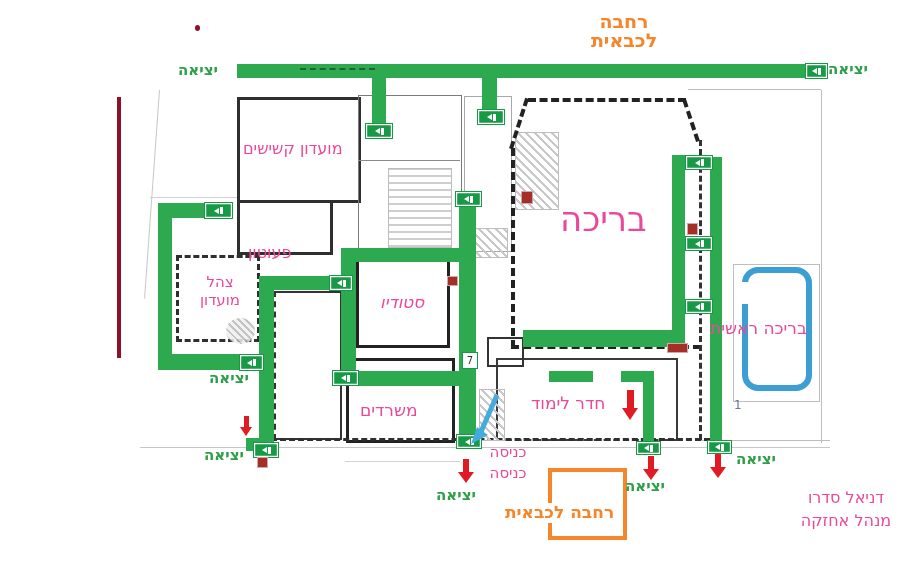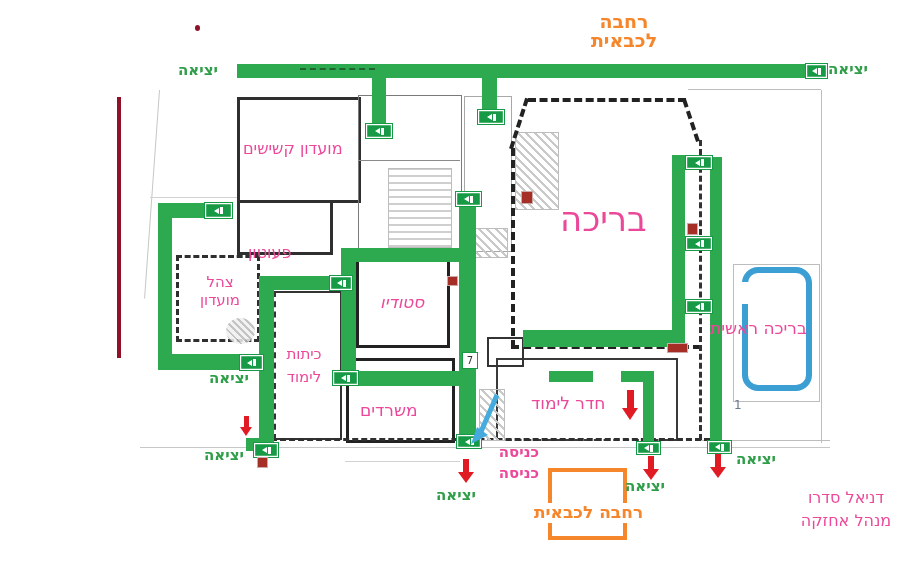--- a/index.html
+++ b/index.html
@@ -160,39 +160,35 @@
 
   <div class="lbl he" style="left:243px;top:140px;font-size:16px;">מועדון קשישים</div>
   <div class="lbl he" style="left:248px;top:209px;font-size:16px;margin-top:35px;">פעוטון</div>
   <div class="lbl he" style="left:184px;top:273px;width:72px;text-align:center;font-size:15px;line-height:18px;">
     <div>צהל</div>
     <div>מועדון</div>
   </div>
   <div class="lbl he" style="left:380px;top:293px;font-size:17px;font-style:italic;">סטודיו</div>
   <div class="lbl he" style="left:560px;top:200px;font-size:34px;">בריכה</div>
   <div class="lbl he" style="left:710px;top:319px;font-size:17px;">בריכה ראשית</div>
-  <div class="lbl he" style="left:270px;top:343px;width:68px;text-align:center;font-size:15px;line-height:23px;">
-    <div>כיתות</div>
-    <div>לימוד</div>
-  </div>
   <div class="lbl he" style="left:360px;top:401px;font-size:17px;">משרדים</div>
   <div class="lbl he" style="left:531px;top:394px;font-size:17px;">חדר לימוד</div>
 
   <div class="gtxt he" style="left:209px;top:369px;">יציאה</div>
   <div class="gtxt he" style="left:204px;top:446px;">יציאה</div>
   <div class="gtxt he" style="left:436px;top:486px;">יציאה</div>
   <div class="gtxt he" style="left:625px;top:477px;">יציאה</div>
   <div class="gtxt he" style="left:736px;top:450px;">יציאה</div>
 
-  <div class="lbl he" style="left:477px;top:442px;width:62px;text-align:right;font-size:15px;line-height:21px;font-weight:bold;">
+  <div class="lbl he" style="left:477px;top:442px;width:62px;text-align:center;font-size:15px;line-height:21px;">
     <div>כניסה</div>
     <div>כניסה</div>
   </div>
 
-  <div class="lbl he otxt" style="left:532px;top:503px;font-size:17px;background:#fff;padding:0 2px;">רחבה לכבאית</div>
+  <div class="lbl he otxt" style="left:503px;top:503px;font-size:17px;background:#fff;padding:0 2px;">רחבה לכבאית</div>
 
   <div class="lbl he" style="left:786px;top:486px;width:120px;text-align:center;font-size:16px;line-height:23px;">
     <div>דניאל  סדרו</div>
     <div>מנהל אחזקה</div>
   </div>
 
   <div class="m7" style="left:462px;top:352px;width:14px;height:15px;">7</div>
   <div class="lbl" style="left:734px;top:399px;font-size:12px;color:#6a7b8c;">1</div>
 
 </div>

